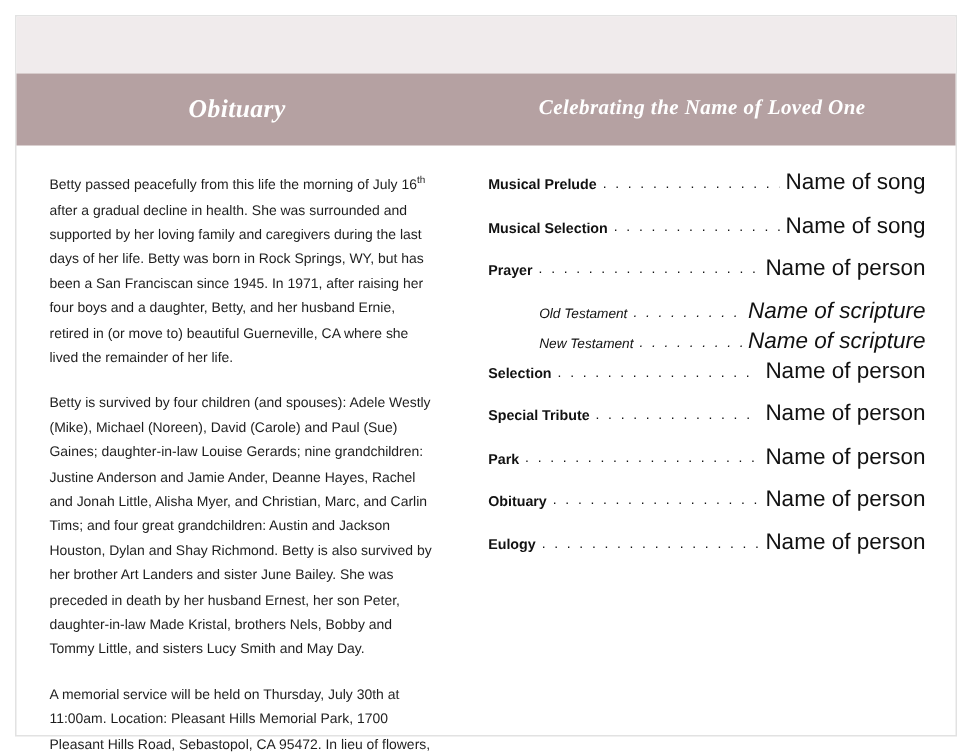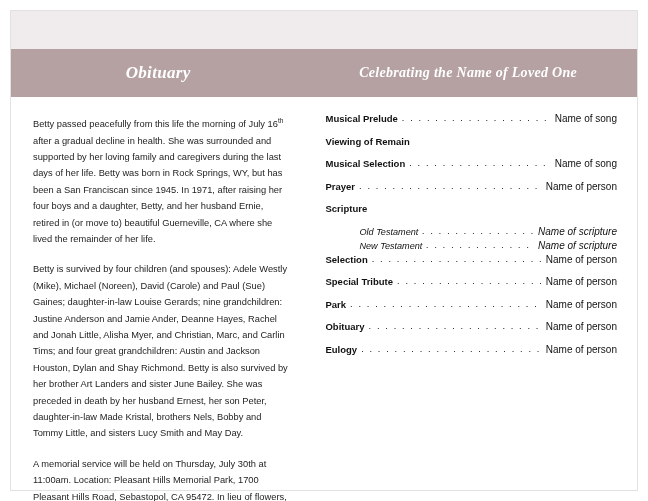--- a/index.html
+++ b/index.html
@@ -128,21 +128,21 @@
     overflow: hidden;
     white-space: nowrap;
     color: #111111;
     font-size: 9.3px;
     letter-spacing: 1.6px;
     position: relative;
     top: -1px;
   }
   .prog-value {
     white-space: nowrap;
-    font-size: 10px;
+    font-size: 15px;
     color: #111111;
   }
   .no-dots .dots { visibility: hidden; }
 </style>
 </head>
 <body>
 
 <div class="page">
   <div class="sheet">
 
@@ -163,39 +163,29 @@
         <p class="obit-para">A memorial service will be held on Thursday, July 30th at 11:00am.  Location:  Pleasant Hills Memorial Park, 1700 Pleasant Hills Road, Sebastopol, CA 95472.  In lieu of flowers, donations may be made to (NAME and ADDRESS).</p>
       </div>
 
       <div class="col-right">
         <div id="program-list">
             <div class="prog-row">
               <span class="prog-label">Musical Prelude</span>
               <span class="dots">. . . . . . . . . . . . . . . . . . . . . . . . . . . . . . . . . . . . . . . . . . . . . . .</span>
               <span class="prog-value">Name of song</span>
             </div>
-            <div class="prog-row no-dots">
-              <span class="prog-label">Viewing of Remain</span>
-              <span class="dots">. . . . . . . . . . . . . . . . . . . . . . . . . . . . . . . . . . . . . . . . . . . . . . .</span>
-              <span class="prog-value"></span>
-            </div>
             <div class="prog-row">
               <span class="prog-label">Musical Selection</span>
               <span class="dots">. . . . . . . . . . . . . . . . . . . . . . . . . . . . . . . . . . . . . . . . . . . . . . .</span>
               <span class="prog-value">Name of song</span>
             </div>
             <div class="prog-row">
               <span class="prog-label">Prayer</span>
               <span class="dots">. . . . . . . . . . . . . . . . . . . . . . . . . . . . . . . . . . . . . . . . . . . . . . .</span>
               <span class="prog-value">Name of person</span>
-            </div>
-            <div class="prog-row no-dots">
-              <span class="prog-label">Scripture</span>
-              <span class="dots">. . . . . . . . . . . . . . . . . . . . . . . . . . . . . . . . . . . . . . . . . . . . . . .</span>
-              <span class="prog-value"></span>
             </div>
             <div class="prog-row sub">
               <span class="prog-label">Old Testament</span>
               <span class="dots">. . . . . . . . . . . . . . . . . . . . . . . . . . . . . . . . . . . . . . . . . . . . . . .</span>
               <span class="prog-value">Name of scripture</span>
             </div>
             <div class="prog-row sub">
               <span class="prog-label">New Testament</span>
               <span class="dots">. . . . . . . . . . . . . . . . . . . . . . . . . . . . . . . . . . . . . . . . . . . . . . .</span>
               <span class="prog-value">Name of scripture</span>

